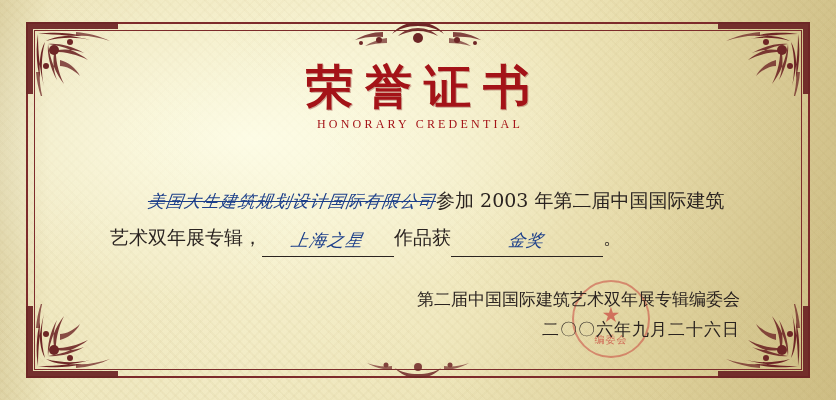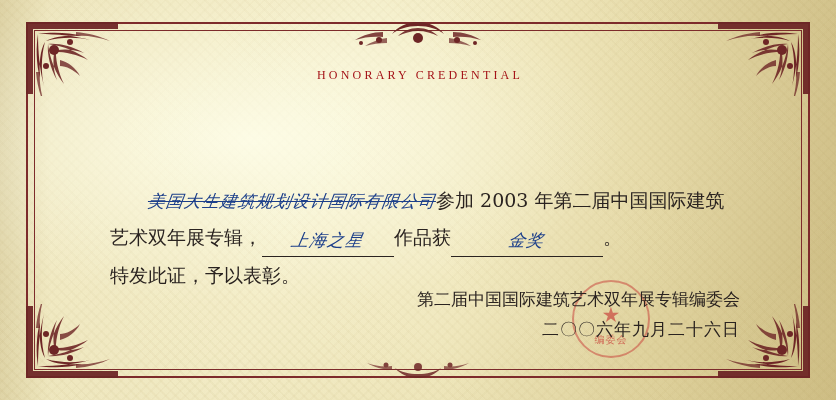--- a/index.html
+++ b/index.html
@@ -304,31 +304,31 @@
         <circle cx="60" cy="15" r="4"></circle>
         <path d="M34 12 C25 12 16 15 9 19 C17 16 26 15 34 16 Z" opacity="0.8"></path>
         <path d="M86 12 C95 12 104 15 111 19 C103 16 94 15 86 16 Z" opacity="0.8"></path>
         <circle cx="28" cy="17" r="2.5"></circle>
         <circle cx="92" cy="17" r="2.5"></circle>
       </g>
     </svg>
   </div>
 
   <div id="title-block">
+    <div id="title-cn">荣誉证书</div>
     <div id="title-en">HONORARY CREDENTIAL</div>
   </div>
 
   <div id="body">
     <div class="body-line">
       <span class="indent"></span><span class="hand strike">美国大生建筑规划设计国际有限公司</span><span>参加 2003 年第二届中国国际建筑</span>
     </div>
     <div class="body-line">
       <span>艺术双年展专辑，</span><span class="blank blank-1"><span class="hand">上海之星</span></span><span>作品获</span><span class="blank blank-2"><span class="hand">金奖</span></span><span>。</span>
     </div>
-    <div class="body-line">特发此证，予以表彰。</div>
   </div>
 
   <div id="seal">
     <div id="seal-star">★</div>
     <div id="seal-text">编委会</div>
   </div>
 
   <div id="sign-block">
     <div id="sign-issuer">第二届中国国际建筑艺术双年展专辑编委会</div>
     <div id="sign-date">二〇〇六年九月二十六日</div>

